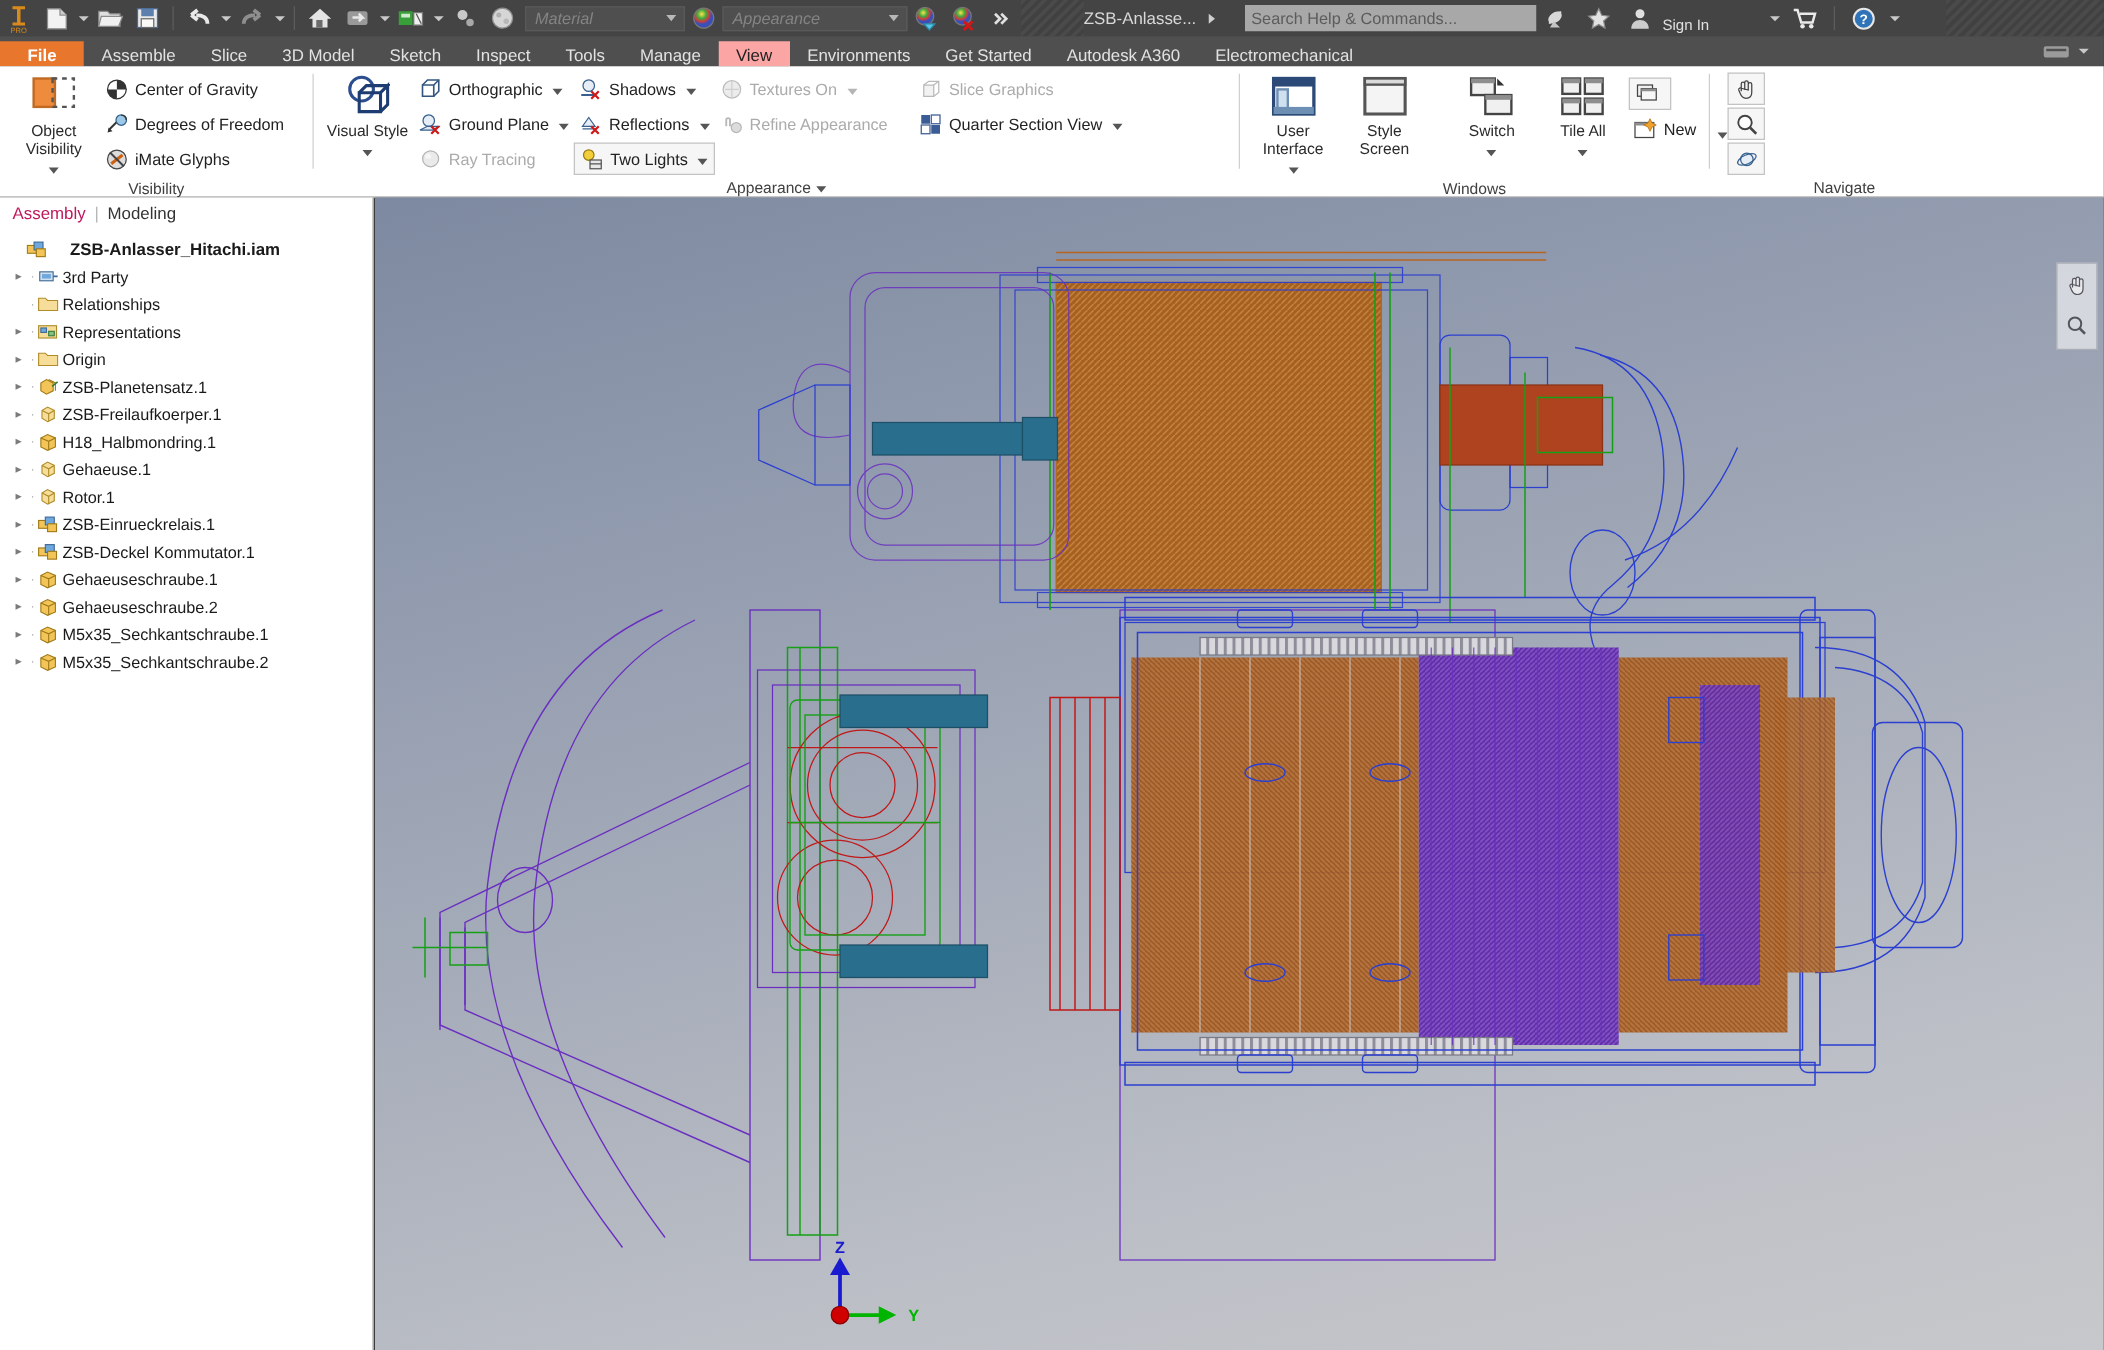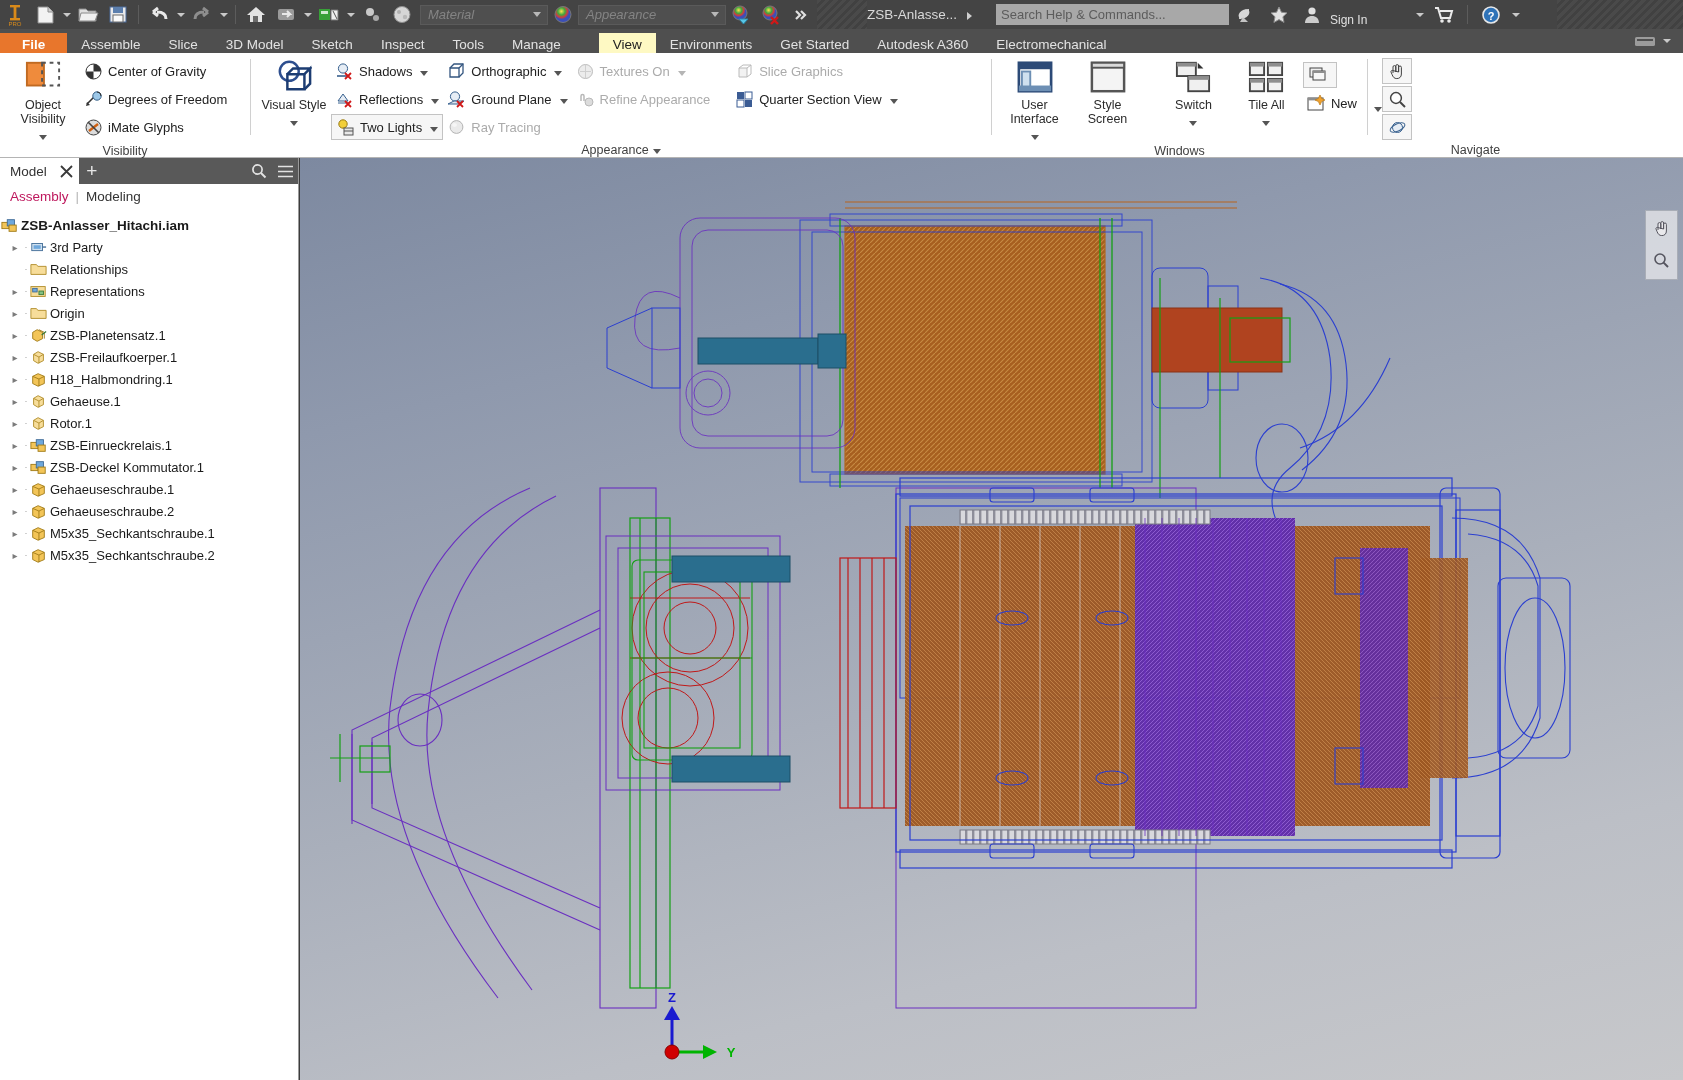--- a/index.html
+++ b/index.html
@@ -41,21 +41,21 @@
   .hatch { position:absolute; top:0; height:29px;
     background:repeating-linear-gradient(135deg,#4a4a4a 0 3px,#414141 3px 6px); }
 
   
   .tabbar { position:absolute; left:0; top:29px; width:1683px; height:24px;
     background:#4f4f4f; display:flex; align-items:flex-end; }
   .tab { height:20px; line-height:24px; padding:0 14px; font-size:13.5px;
     color:#e2e2e2; white-space:nowrap; }
   .tab.file { background:#e8762c; color:#ffffff; font-weight:bold;
     padding:0 22px; }
-  .tab.active { background:#fef9c3; color:#222222;margin-left:24px; }
+  .tab.active { background:#fca5a5; color:#222222; }
   .tabbar-tail { flex:1; height:24px; }
 
   
   .ribbon { position:absolute; left:0; top:53px; width:1683px; height:105px;
     background:#ffffff; border-bottom:1px solid #b4b4b4; display:flex; }
   .panel { height:105px; position:relative; padding:3px 6px 0 6px;
     display:flex; flex-direction:column; }
   .panel-body { flex:1; display:flex; align-items:flex-start; }
   .panel-title { height:17px; font-size:12.5px; color:#404040;
     text-align:center; display:flex; align-items:center;
@@ -101,21 +101,21 @@
   .br-sp { flex:1; }
   .br-ticon { width:26px; height:26px; display:flex; align-items:center;
     justify-content:center; }
   .br-tabs { height:24px; display:flex; align-items:center; gap:7px;
     padding-left:10px; font-size:13.5px; }
   .br-tab-a { color:#be185d; }
   .br-tab-sep { color:#b6b6b6; }
   .br-tab-b { color:#333; }
   .tree { padding-top:6px; font-size:13px; color:#1a1a1a; }
   .row { height:22px; display:flex; align-items:center; white-space:nowrap; }
-  .row.root { font-weight:bold; font-size:13.5px; padding-left:1px; }
+  .row.root { font-weight:bold; font-size:13.5px; padding-left:21px;gap:15px; }
   .row.child { padding-left:8px; }
   .chev { width:14px; height:22px; display:flex; align-items:center;
     justify-content:center; color:#7b7b7b; font-size:10px; }
   .chev.empty { color:transparent; }
   .dots { width:8px; height:22px; display:flex; align-items:center;
     justify-content:center; color:#9a9a9a; font-size:9px; }
   .titem { margin-left:3px; }
 
   
   .viewport { position:absolute; left:300px; top:158px; width:1383px;
@@ -398,20 +398,47 @@
             <circle cx="7" cy="6.5" r="5" fill="none" stroke="#2d4e8e" stroke-width="1.3"></circle>
             <path d="M6 8h9v8H6z" fill="none" stroke="#1c3c72" stroke-width="1.3"></path>
             <path d="M6 8l3-3h9l-3 3M15 8l3-3v8l-3 3" fill="none" stroke="#1c3c72" stroke-width="1.3"></path>
           </svg>
           <div class="lbl two"><span>Visual Style</span></div>
           <div class="bigcaret"></div>
         </div>
         <div class="col">
           <div class="smallbtn">
             <svg class="ico" viewBox="0 0 19 19">
+              <path d="M3 6h9v9H3z" fill="#fff" stroke="#33557f" stroke-width="1.3"></path>
+              <path d="M3 6l4-4h9v9l-4 4" fill="none" stroke="#33557f" stroke-width="1.3"></path>
+              <path d="M12 6l4-4" stroke="#33557f" stroke-width="1.3"></path>
+            </svg>
+            <span>Orthographic</span>
+            <span class="scaret"></span>
+          </div>
+          <div class="smallbtn">
+            <svg class="ico" viewBox="0 0 19 19">
+              <circle cx="8" cy="6.5" r="4.6" fill="#e6edf5" stroke="#37608e"></circle>
+              <path d="M1 14l6-3h10l-6 3z" fill="#dfe7f0" stroke="#37608e"></path>
+              <path d="M10 11l6 6M16 11l-6 6" stroke="#d01818" stroke-width="1.8"></path>
+            </svg>
+            <span>Ground Plane</span>
+            <span class="scaret"></span>
+          </div>
+          <div class="smallbtn dis">
+            <svg class="ico" viewBox="0 0 19 19">
+              <circle cx="9.5" cy="9" r="6.4" fill="#eaeaea" stroke="#b4b4b4"></circle>
+              <ellipse cx="7.5" cy="7" rx="2.4" ry="2" fill="#f6f6f6"></ellipse>
+            </svg>
+            <span>Ray Tracing</span>
+          </div>
+        </div>
+        <div class="col">
+          <div class="smallbtn">
+            <svg class="ico" viewBox="0 0 19 19">
               <circle cx="8" cy="6.5" r="4.6" fill="#e6edf5" stroke="#37608e"></circle>
               <path d="M2 14h12" stroke="#37608e" stroke-width="1.6"></path>
               <path d="M10 11l6 6M16 11l-6 6" stroke="#d01818" stroke-width="1.8"></path>
             </svg>
             <span>Shadows</span>
             <span class="scaret"></span>
           </div>
           <div class="smallbtn">
             <svg class="ico" viewBox="0 0 19 19">
               <path d="M3 11l5-7 5 7z" fill="#e6edf5" stroke="#37608e"></path>
@@ -422,47 +449,20 @@
             <span class="scaret"></span>
           </div>
           <div class="smallbtn boxed">
             <svg class="ico" viewBox="0 0 19 19">
               <circle cx="7" cy="6" r="4.2" fill="#f2cf3a" stroke="#9a7b14"></circle>
               <rect x="8" y="10" width="9" height="7" fill="#e8e8e8" stroke="#555"></rect>
               <path d="M8 13h9" stroke="#555"></path>
             </svg>
             <span>Two Lights</span>
             <span class="scaret"></span>
-          </div>
-        </div>
-        <div class="col">
-          <div class="smallbtn">
-            <svg class="ico" viewBox="0 0 19 19">
-              <path d="M3 6h9v9H3z" fill="#fff" stroke="#33557f" stroke-width="1.3"></path>
-              <path d="M3 6l4-4h9v9l-4 4" fill="none" stroke="#33557f" stroke-width="1.3"></path>
-              <path d="M12 6l4-4" stroke="#33557f" stroke-width="1.3"></path>
-            </svg>
-            <span>Orthographic</span>
-            <span class="scaret"></span>
-          </div>
-          <div class="smallbtn">
-            <svg class="ico" viewBox="0 0 19 19">
-              <circle cx="8" cy="6.5" r="4.6" fill="#e6edf5" stroke="#37608e"></circle>
-              <path d="M1 14l6-3h10l-6 3z" fill="#dfe7f0" stroke="#37608e"></path>
-              <path d="M10 11l6 6M16 11l-6 6" stroke="#d01818" stroke-width="1.8"></path>
-            </svg>
-            <span>Ground Plane</span>
-            <span class="scaret"></span>
-          </div>
-          <div class="smallbtn dis">
-            <svg class="ico" viewBox="0 0 19 19">
-              <circle cx="9.5" cy="9" r="6.4" fill="#eaeaea" stroke="#b4b4b4"></circle>
-              <ellipse cx="7.5" cy="7" rx="2.4" ry="2" fill="#f6f6f6"></ellipse>
-            </svg>
-            <span>Ray Tracing</span>
           </div>
         </div>
         <div class="col">
           <div class="smallbtn dis">
             <svg class="ico" viewBox="0 0 19 19">
               <circle cx="9.5" cy="9.5" r="7" fill="#ececec" stroke="#bcbcbc"></circle>
               <path d="M4 9.5h11M9.5 3v13" stroke="#cfcfcf"></path>
             </svg>
             <span>Textures On</span>
             <span class="scaret"></span>
@@ -594,43 +594,20 @@
           </div>
         </div>
       </div>
       <div class="panel-title">
         <span>Navigate</span>
       </div>
     </div>
   </div>
 
 <div class="browser">
-  <div class="br-head">
-    <span class="br-head-lbl">Model</span>
-    <div class="br-x">
-      <svg width="13" height="13">
-          <path d="M1 1l11 11M12 1L1 12" stroke="#3a3a3a" stroke-width="1.8"></path>
-        </svg>
-    </div>
-    <div class="br-toolbar">
-      <div class="br-plus">+</div>
-      <div class="br-sp"></div>
-      <div class="br-ticon">
-        <svg width="16" height="16">
-            <circle cx="6.5" cy="6.5" r="4.6" fill="none" stroke="#e2e2e2" stroke-width="1.7"></circle>
-            <path d="M10 10l4.5 4.5" stroke="#e2e2e2" stroke-width="1.9"></path>
-          </svg>
-      </div>
-      <div class="br-ticon">
-        <svg width="15" height="13">
-            <path d="M0 1.5h15M0 6.5h15M0 11.5h15" stroke="#e2e2e2" stroke-width="1.7"></path>
-          </svg>
-      </div>
-    </div>
-  </div>
   <div class="br-tabs">
     <span class="br-tab-a">Assembly</span>
     <span class="br-tab-sep">|</span>
     <span class="br-tab-b">Modeling</span>
   </div>
   <div class="tree" id="tree">
       <div class="row root">
         <svg class="ico" style="width:17px;height:17px" viewBox="0 0 19 19">
           <rect x="1" y="6" width="8" height="7" fill="#f3c558" stroke="#a07a16"></rect>
           <rect x="7" y="3" width="8" height="7" fill="#6fa8dc" stroke="#3f6a96"></rect>

